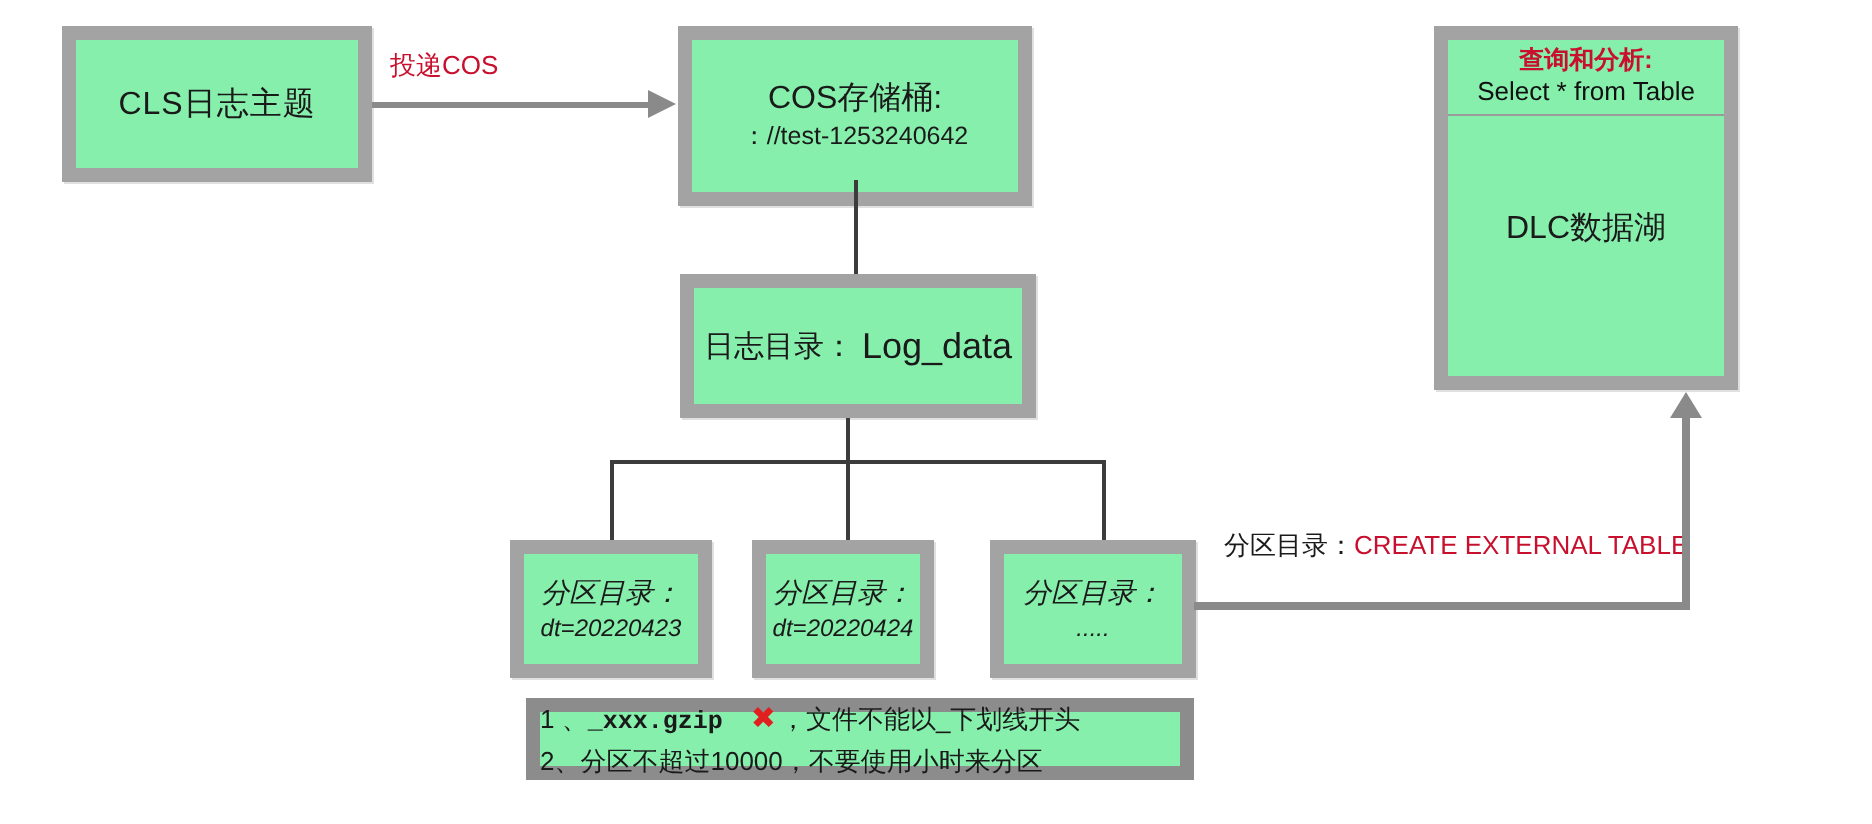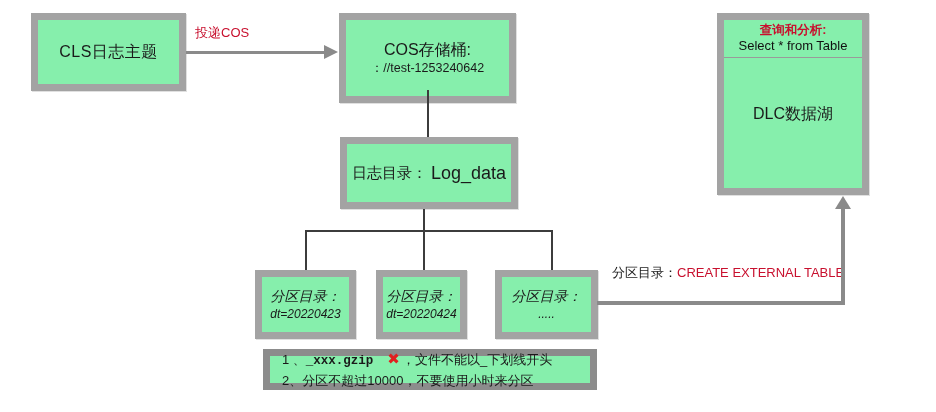--- a/index.html
+++ b/index.html
@@ -25,21 +25,21 @@
   .box-part .val{font-size:12px;line-height:16px;}
   .part-a{left:255px;width:101px;}
   .part-b{left:376px;width:91px;}
   .part-c{left:495px;width:103px;}
   .box-dlc{left:717px;top:13px;width:152px;height:182px;justify-content:flex-start;}
   .dlc-header{width:100%;box-sizing:border-box;border-bottom:1px solid #9a9a9a;padding:3px 0 3px 0;}
   .dlc-query{font-size:12.5px;line-height:15px;color:#c8102e;font-weight:bold;}
   .dlc-sql{font-size:13px;line-height:16px;color:#111;}
   .dlc-label{font-size:16px;margin-top:46px;}
   .box-note{left:263px;top:349px;width:334px;height:41px;align-items:flex-start;justify-content:center;
-    text-align:left;padding-left:12px;font-size:13px;line-height:19px;box-shadow:none;border-color:#8c8c8c;}
+    text-align:left;padding-left:0;font-size:13px;line-height:19px;box-shadow:none;border-color:#8c8c8c;}
   .note-code{font-family:"Liberation Mono","DejaVu Sans Mono",monospace;font-weight:bold;font-size:12.5px;}
   .note-x{color:#e02020;font-weight:bold;font-size:15px;margin:0 2px 0 14px;}
   .line{position:absolute;background:#3c3c3c;}
   .thick{position:absolute;background:#8a8a8a;}
   .arrowhead-right{position:absolute;width:0;height:0;
     border-top:7px solid transparent;border-bottom:7px solid transparent;border-left:14px solid #8a8a8a;}
   .arrowhead-up{position:absolute;width:0;height:0;
     border-left:8px solid transparent;border-right:8px solid transparent;border-bottom:13px solid #8a8a8a;}
   .edge-label{position:absolute;font-size:13px;white-space:nowrap;}
   .red{color:#c8102e;}

